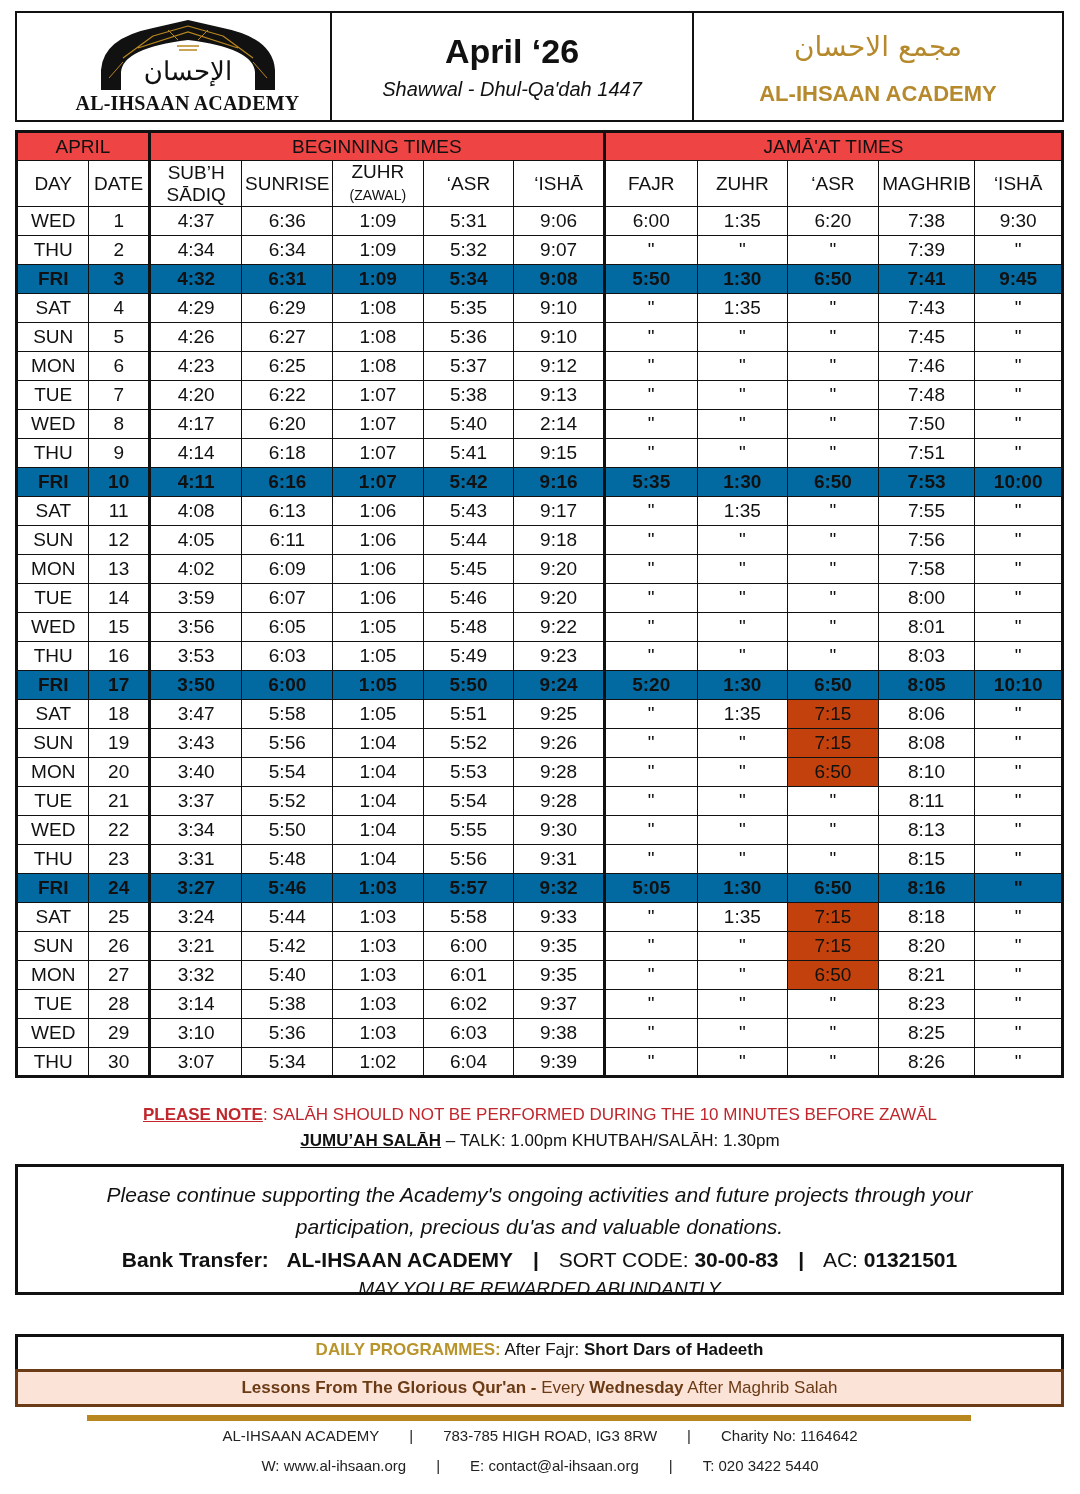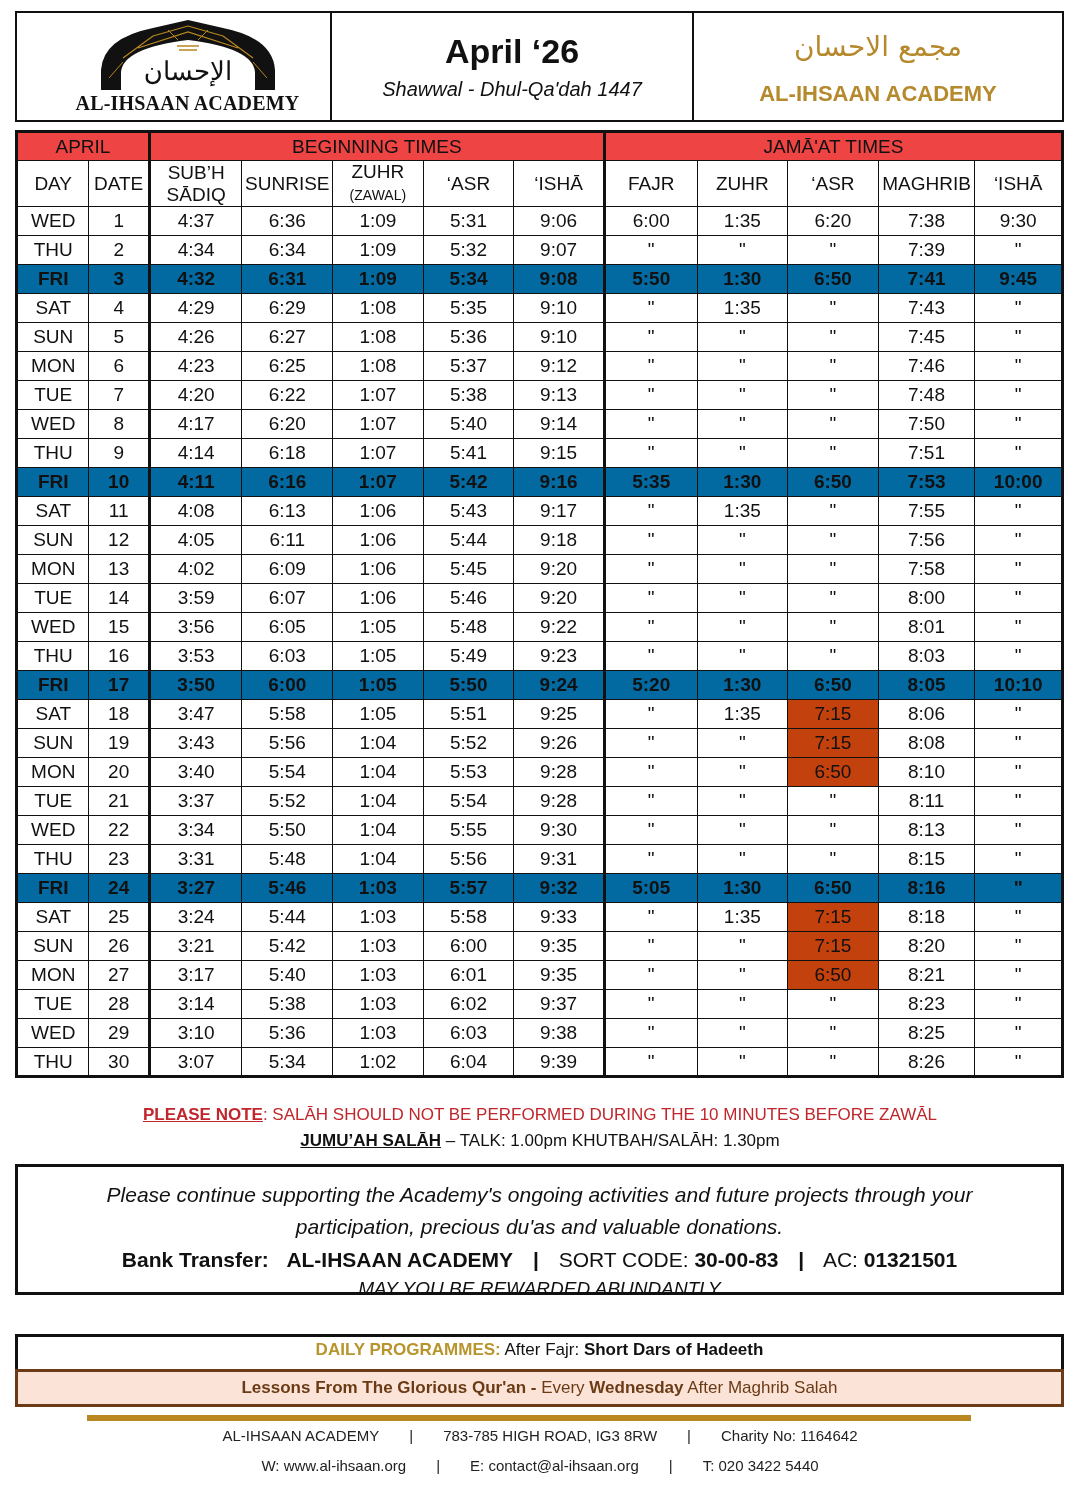--- a/index.html
+++ b/index.html
@@ -218,21 +218,21 @@
         <td>7:48</td>
         <td class="ditto">"</td>
       </tr>
       <tr>
         <td>WED</td>
         <td>8</td>
         <td class="thick-l">4:17</td>
         <td>6:20</td>
         <td>1:07</td>
         <td>5:40</td>
-        <td>9:14</td>
+        <td>2:14</td>
         <td class="thick-l ditto">"</td>
         <td class="ditto">"</td>
         <td class="ditto">"</td>
         <td>7:50</td>
         <td class="ditto">"</td>
       </tr>
       <tr>
         <td>THU</td>
         <td>9</td>
         <td class="thick-l">4:14</td>
@@ -480,21 +480,21 @@
         <td>9:35</td>
         <td class="thick-l ditto">"</td>
         <td class="ditto">"</td>
         <td class="hl">7:15</td>
         <td>8:20</td>
         <td class="ditto">"</td>
       </tr>
       <tr>
         <td>MON</td>
         <td>27</td>
-        <td class="thick-l">3:17</td>
+        <td class="thick-l">3:32</td>
         <td>5:40</td>
         <td>1:03</td>
         <td>6:01</td>
         <td>9:35</td>
         <td class="thick-l ditto">"</td>
         <td class="ditto">"</td>
         <td class="hl">6:50</td>
         <td>8:21</td>
         <td class="ditto">"</td>
       </tr>

